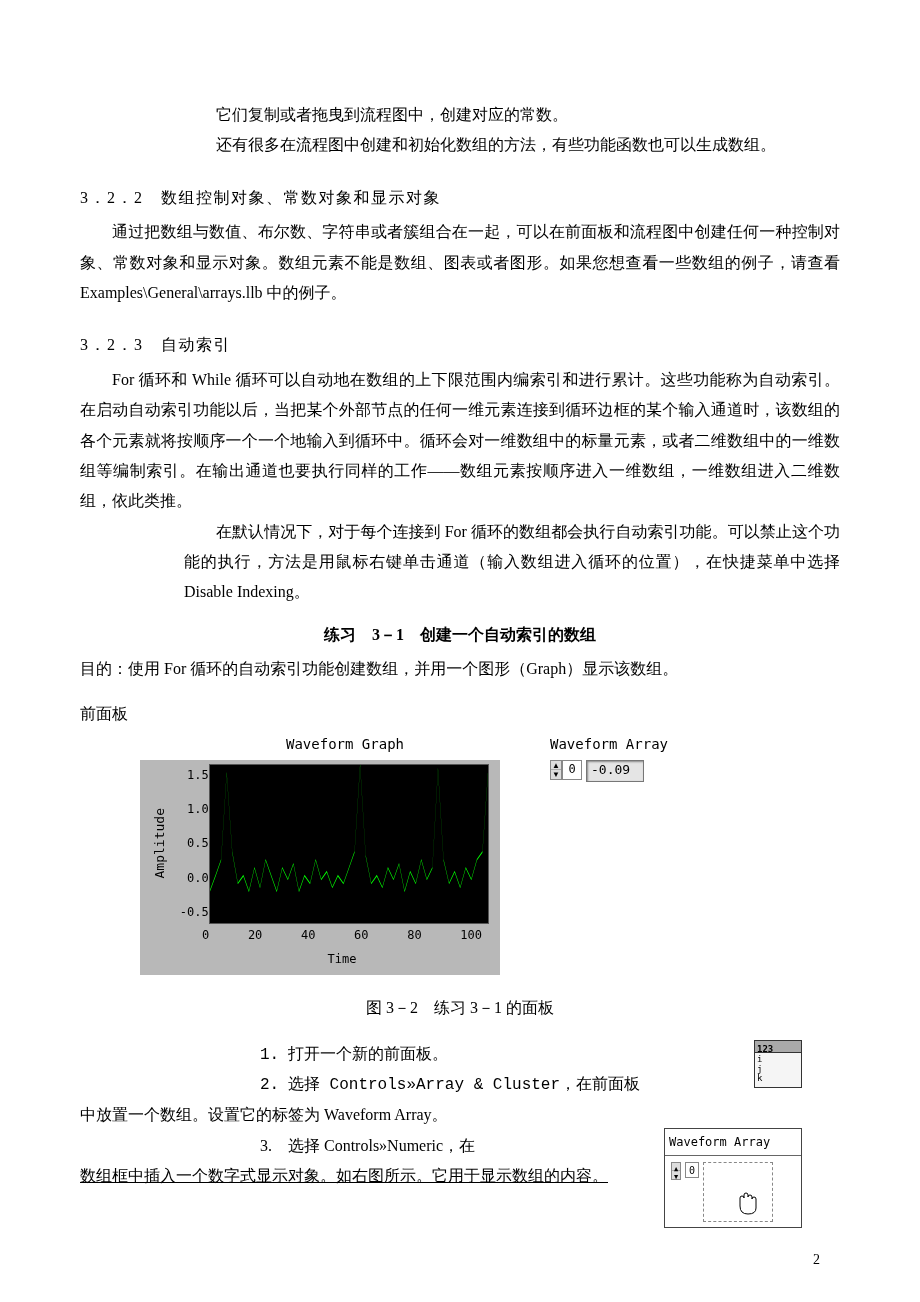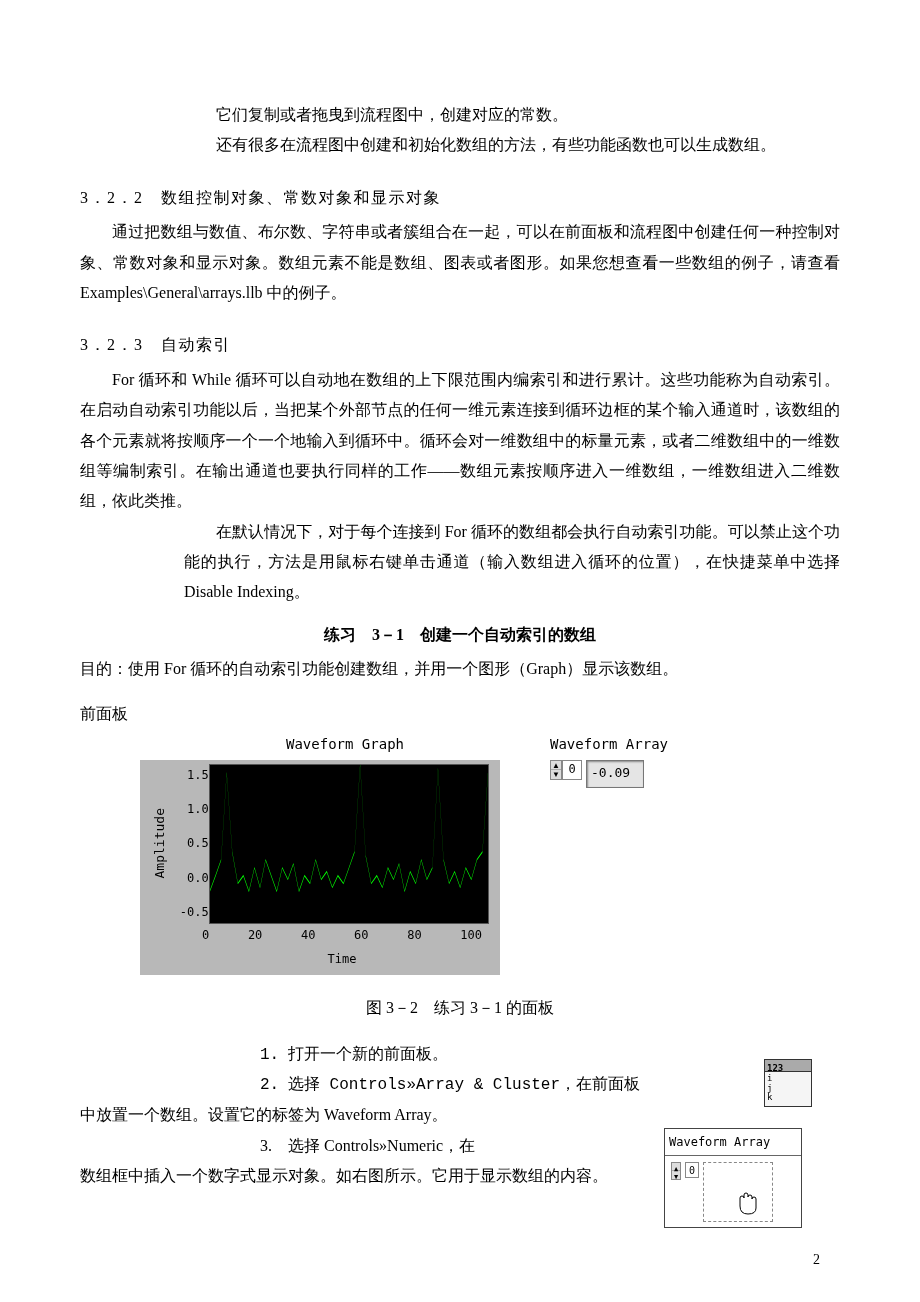--- a/index.html
+++ b/index.html
@@ -33,28 +33,28 @@
     .xticks-row { display: flex; margin-left: 54px; width: 280px; justify-content: space-between; font-family: monospace; font-size: 12px; }
     .xlabel { text-align: center; font-family: monospace; font-size: 12px; margin-left: 54px; width: 280px; margin-top: 2px; }
     .array-display { margin-top: 0; }
     .array-label { font-family: monospace; font-size: 14px; margin-bottom: 2px; }
     .array-ctrl { display: flex; align-items: flex-start; gap: 4px; }
     .index-box { display: flex; align-items: center; }
     .spinner { display: flex; flex-direction: column; border: 1px solid #888; font-size: 8px; width: 12px; background: #ddd; }
     .spinner span { height: 9px; line-height: 9px; text-align: center; border-bottom: 1px solid #aaa; }
     .spinner span:last-child { border-bottom: none; }
     .index-val { border: 1px solid #888; background: #fff; width: 20px; height: 20px; font-family: monospace; font-size: 12px; display: flex; align-items: center; justify-content: center; }
-    .val-box { border: 1px solid #777; box-shadow: inset 1px 1px 2px rgba(0,0,0,0.4); background: #e5e5e5; width: 58px; height: 28px; font-family: monospace; font-size: 13px; display: flex; align-items: center; padding-left: 4px; }
+    .val-box { border: 1px solid #777; box-shadow: inset 1px 1px 2px rgba(0,0,0,0.4); background: #e5e5e5; width: 58px; height: 22px; font-family: monospace; font-size: 13px; display: flex; align-items: center; padding-left: 4px; }
     .caption { text-align: center; margin-top: 18px; margin-bottom: 16px; }
     .steps-block { position: relative; }
     .steps-left { margin-left: 180px; margin-right: 20px; font-family: Liberation Mono, monospace; }
     .step { margin-bottom: 0; text-align: justify; }
     .step .num { display: inline-block; width: 28px; }
     .cont { margin-left: 180px; text-align: justify; }
-    .icon-right { position: absolute; right: 28px; top: 0; width: 48px; height: 48px; border: 1px solid #333; background: #f5f5f5; font-family: monospace; font-size: 10px; margin-top: 19px; }
+    .icon-right { position: absolute; right: 38px; top: 0; width: 48px; height: 48px; border: 1px solid #333; background: #f5f5f5; font-family: monospace; font-size: 10px; }
     .icon-right .hdr { background: #aaa; border-bottom: 1px solid #333; height: 12px; font-size: 9px; padding-left: 2px; font-weight: bold; }
     .icon-right .body { padding: 2px; font-size: 9px; line-height: 1.1; }
     .steps-left2 { margin-left: 180px; margin-right: 180px; }
     .mini-panel { position: absolute; right: 38px; top: 88px; width: 138px; height: 100px; border: 1px solid #444; background: #fff; font-family: monospace; font-size: 11px; }
     .mini-panel .mp-title { border-bottom: 1px solid #666; padding: 2px 4px; font-size: 12px; }
     .mini-panel .mp-body { padding: 6px; display: flex; gap: 4px; align-items: flex-start; }
     .mini-spinner { display:flex; flex-direction:column; width:10px; border:1px solid #888; background:#ddd; font-size:7px; }
     .mini-spinner span { height:8px; text-align:center; border-bottom:1px solid #aaa; }
     .mini-spinner span:last-child { border:none; }
     .mini-idx { border:1px solid #888; width:14px; height:16px; background:#fff; font-size:10px; display:flex; align-items:center; justify-content:center; }
@@ -153,16 +153,16 @@
         <svg width="28" height="24">
           <path d="M4 12 L4 6 Q4 4 6 4 Q8 4 8 6 L8 3 Q8 1 10 1 Q12 1 12 3 L12 5 Q12 3 14 3 Q16 3 16 5 L16 7 Q16 5 18 5 Q20 5 20 7 L20 16 Q20 22 12 22 Q4 22 4 14 Z" fill="#fff" stroke="#000" stroke-width="1"></path>
         </svg>
       </div>
     </div>
   </div>
 
   <div class="steps-left2">
     <div class="step"><span class="num">3.</span><span>选择 Controls»Numeric，在</span></div>
   </div>
-  <div style="margin-left:0; margin-right:180px; text-align:justify;">数组框中插入一个数字式显示对象。如右图所示。它用于显示数组的内容。</div>
+  <div style="margin-left:0; margin-right:180px; text-align:justify;text-decoration:underline;">数组框中插入一个数字式显示对象。如右图所示。它用于显示数组的内容。</div>
 </div>
 
 <div class="pagenum">2</div>
 
 </body></html>

